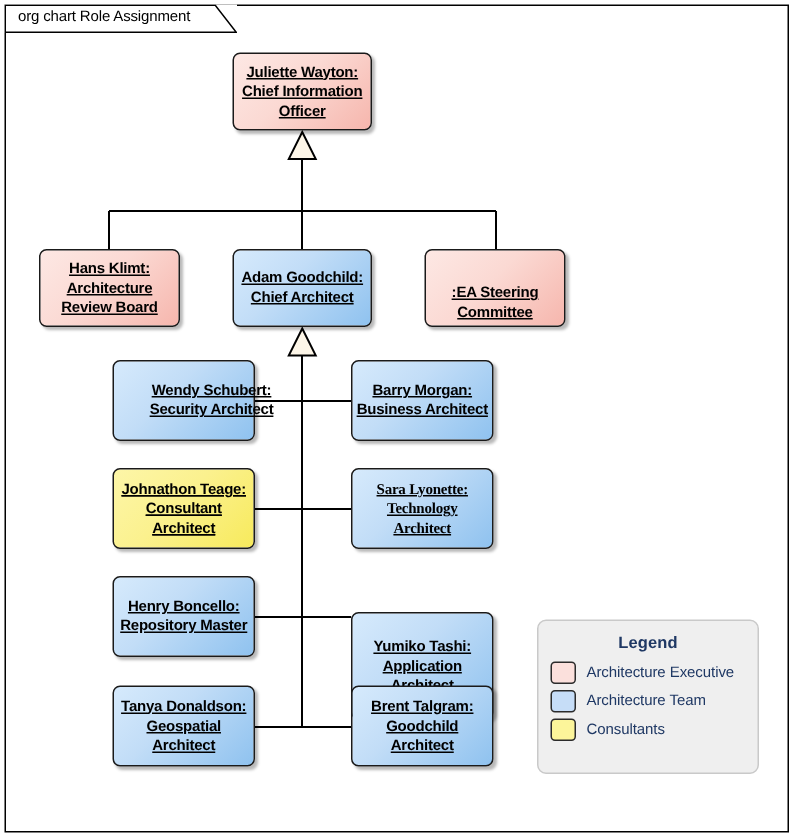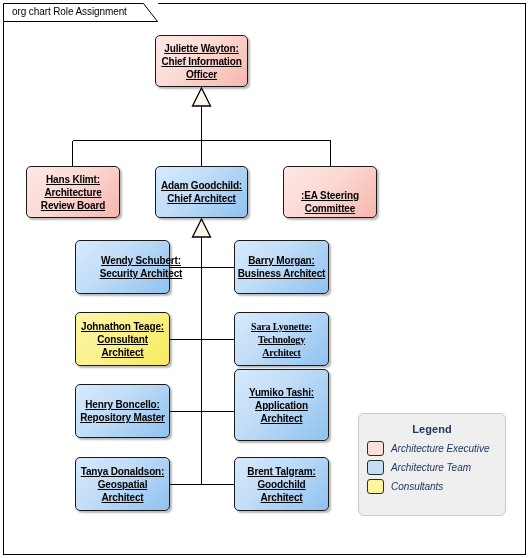--- a/index.html
+++ b/index.html
@@ -123,21 +123,20 @@
     font-weight: bold;
     color: #1f3864;
     margin-top: 9px;
     margin-bottom: 6px;
     letter-spacing: 0.1px;
   }
   #legend .legend-row {
     display: flex;
     align-items: center;
     margin: 0 0 4px 8px;
-    font-style: italic;
   }
   #legend .swatch {
     width: 17px;
     height: 15px;
     border: 1px solid #2b2b2b;
     border-radius: 3px;
     box-sizing: border-box;
     flex: 0 0 auto;
   }
   #legend .legend-label {
@@ -235,21 +234,21 @@
     <div class="line">Barry Morgan:</div>
     <div class="line">Business Architect</div>
   </div>
 
   <div class="node team" style="left:234px; top:312px; width:95px; height:54px;font-family:Liberation Serif, serif;">
     <div class="line">Sara Lyonette:</div>
     <div class="line">Technology</div>
     <div class="line">Architect</div>
   </div>
 
-  <div class="node team" style="left:234px; top:369px; width:95px; height:72px;">
+  <div class="node team" style="left:234px; top:408px; width:95px; height:72px;">
     <div class="line">Yumiko Tashi:</div>
     <div class="line">Application</div>
     <div class="line">Architect</div>
   </div>
 
   <div class="node team" style="left:234px; top:457px; width:95px; height:54px;">
     <div class="line">Brent Talgram:</div>
     <div class="line">Goodchild</div>
     <div class="line">Architect</div>
   </div>

